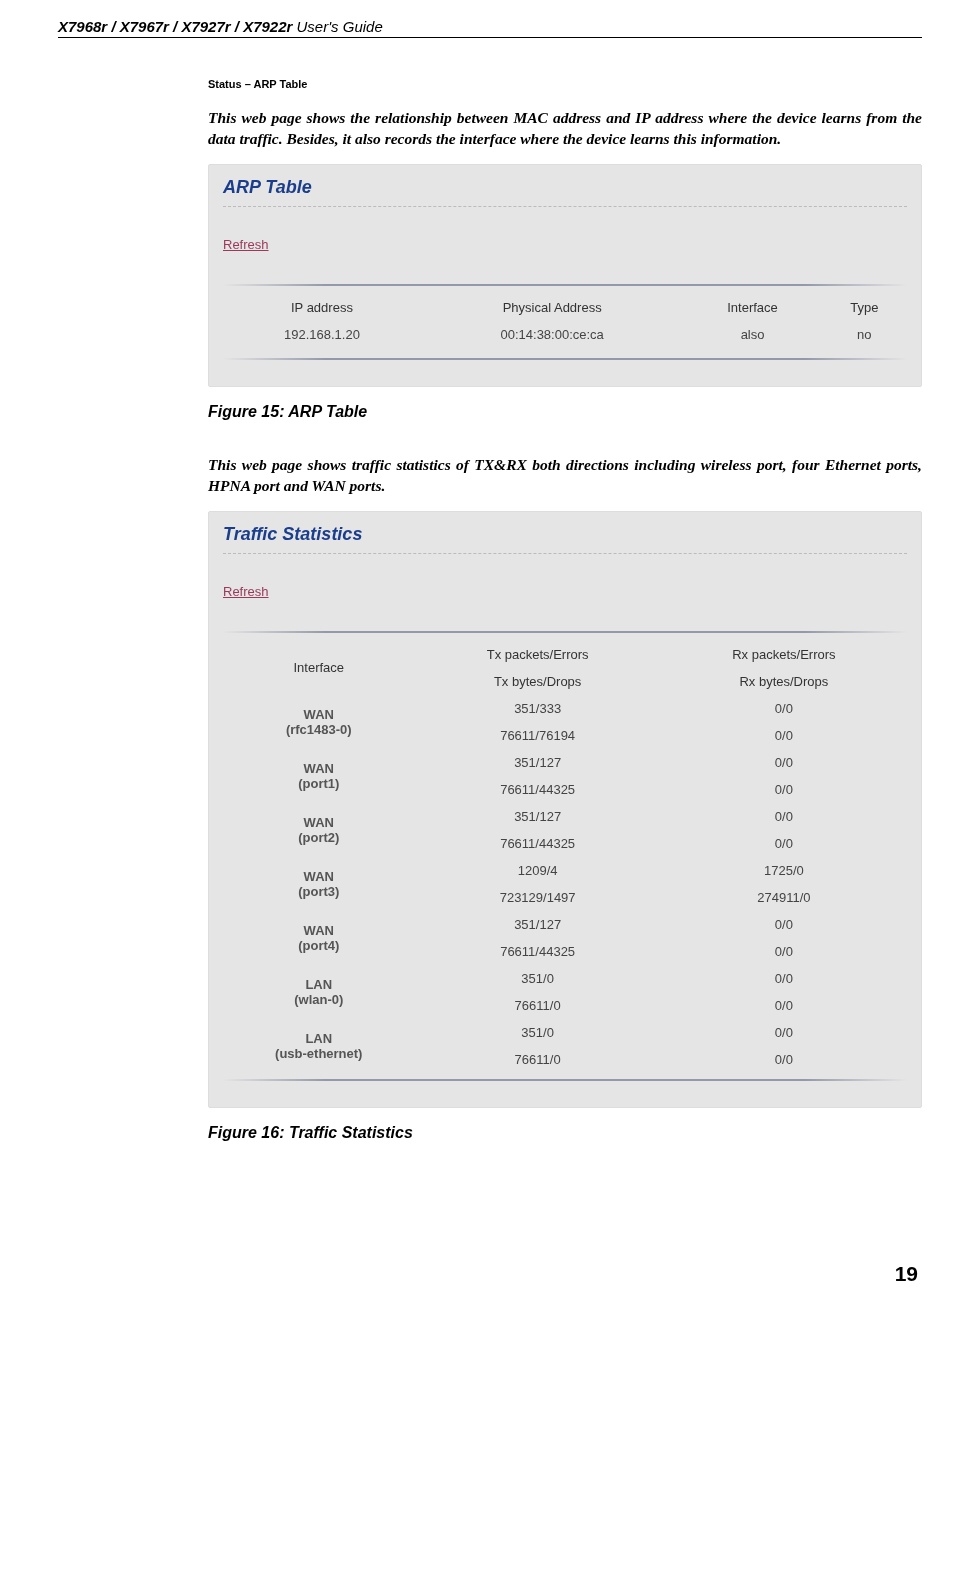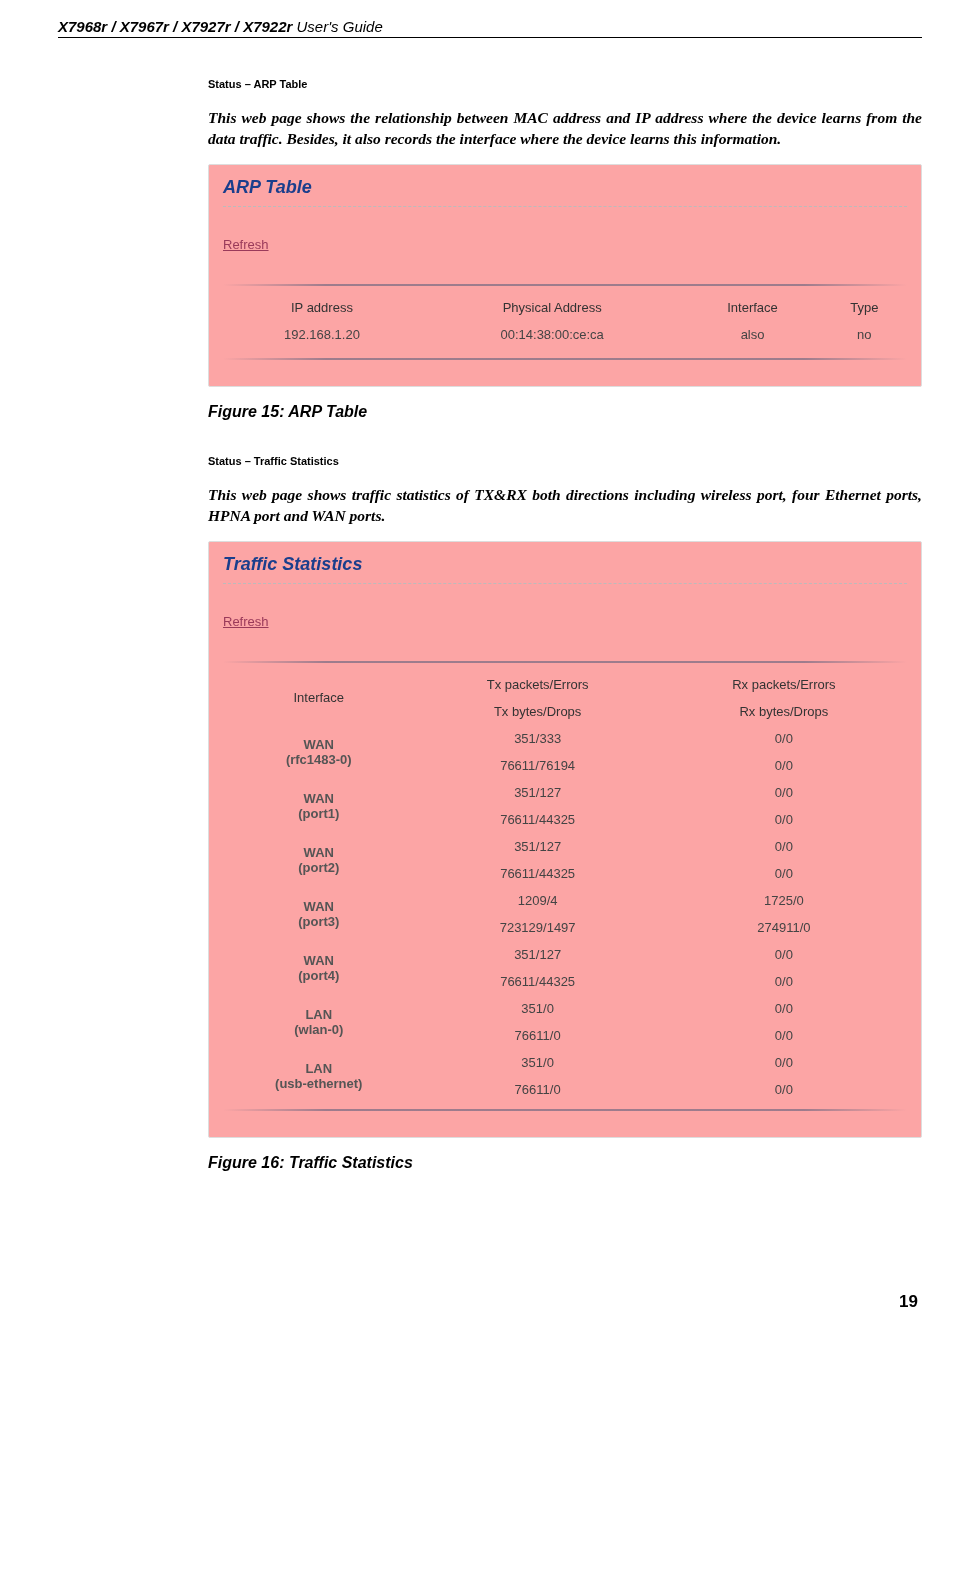--- a/index.html
+++ b/index.html
@@ -34,21 +34,21 @@
     text-align: justify;
     margin-bottom: 14px;
     line-height: 1.35;
     font-family: Liberation Serif, serif;
   }
   .content-block {
     margin-left: 150px;
   }
   .panel {
     border: 1px solid #ddd;
-    background: #fca5a5;
+    background: #e5e5e5;
     padding: 10px 14px 18px 14px;
     border-radius: 2px;
   }
   .panel-title {
     font-family: Verdana, Geneva, sans-serif;
     font-weight: bold;
     font-style: italic;
     color: #1a3e8c;
     font-size: 18px;
     margin: 2px 0 8px 0;
@@ -108,21 +108,21 @@
   .traffic-table .iface-cell {
     width: 28%;
     vertical-align: middle;
   }
   .traffic-table .val-cell {
     width: 36%;
   }
   .footer {
     text-align: right;
     font-weight: bold;
-    font-size: 17px;
+    font-size: 21px;
     margin-top: 120px;
     padding-right: 4px;
   }
 </style>
 </head>
 <body>
 
 <div class="page">
 
   <div class="header-line">
@@ -155,21 +155,20 @@
             <td>also</td>
             <td>no</td>
           </tr>
         </tbody>
       </table>
       <div class="gradient-rule" style="margin-top:10px;"></div>
     </div>
 
     <div class="caption">Figure 15: ARP Table</div>
 
-    <div class="section-title">Status – Traffic Statistics</div>
     <div class="intro">This web page shows traffic statistics of TX&amp;RX both directions including wireless port, four Ethernet ports, HPNA port and WAN ports.</div>
 
     <div class="panel">
       <div class="panel-title">Traffic Statistics</div>
       <hr class="dashed">
       <a class="refresh">Refresh</a>
       <div class="gradient-rule"></div>
       <table class="data traffic-table">
         <thead>
           <tr>

